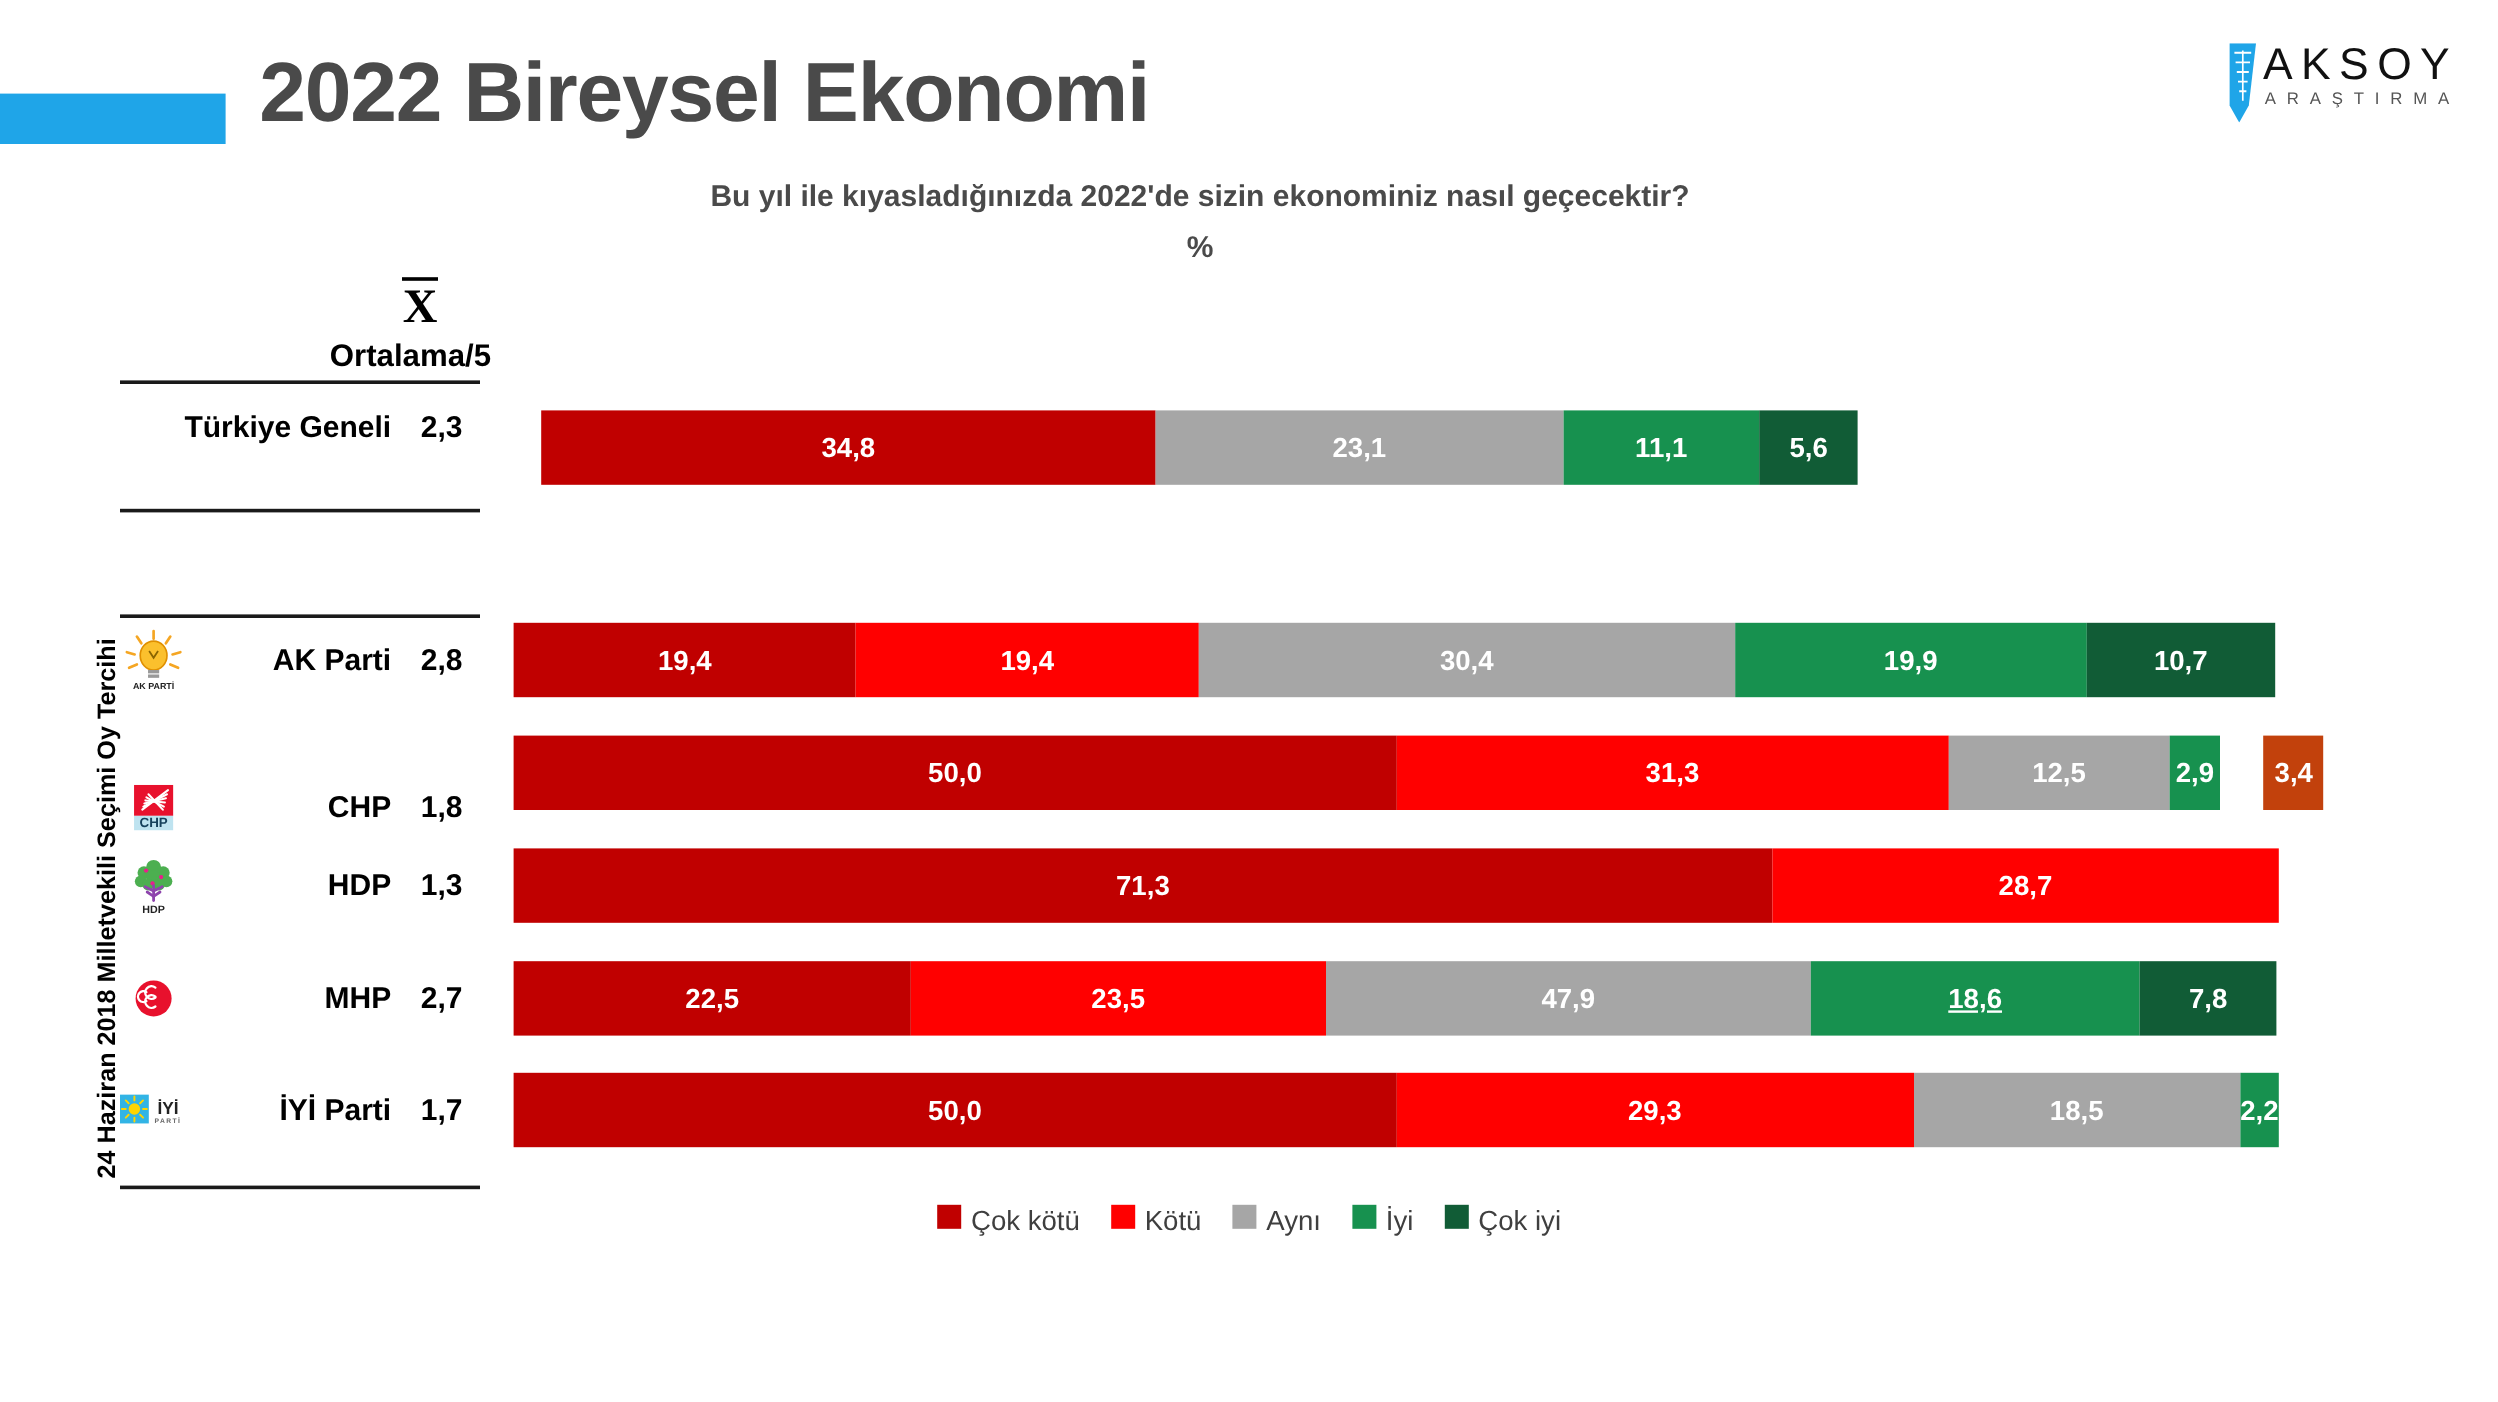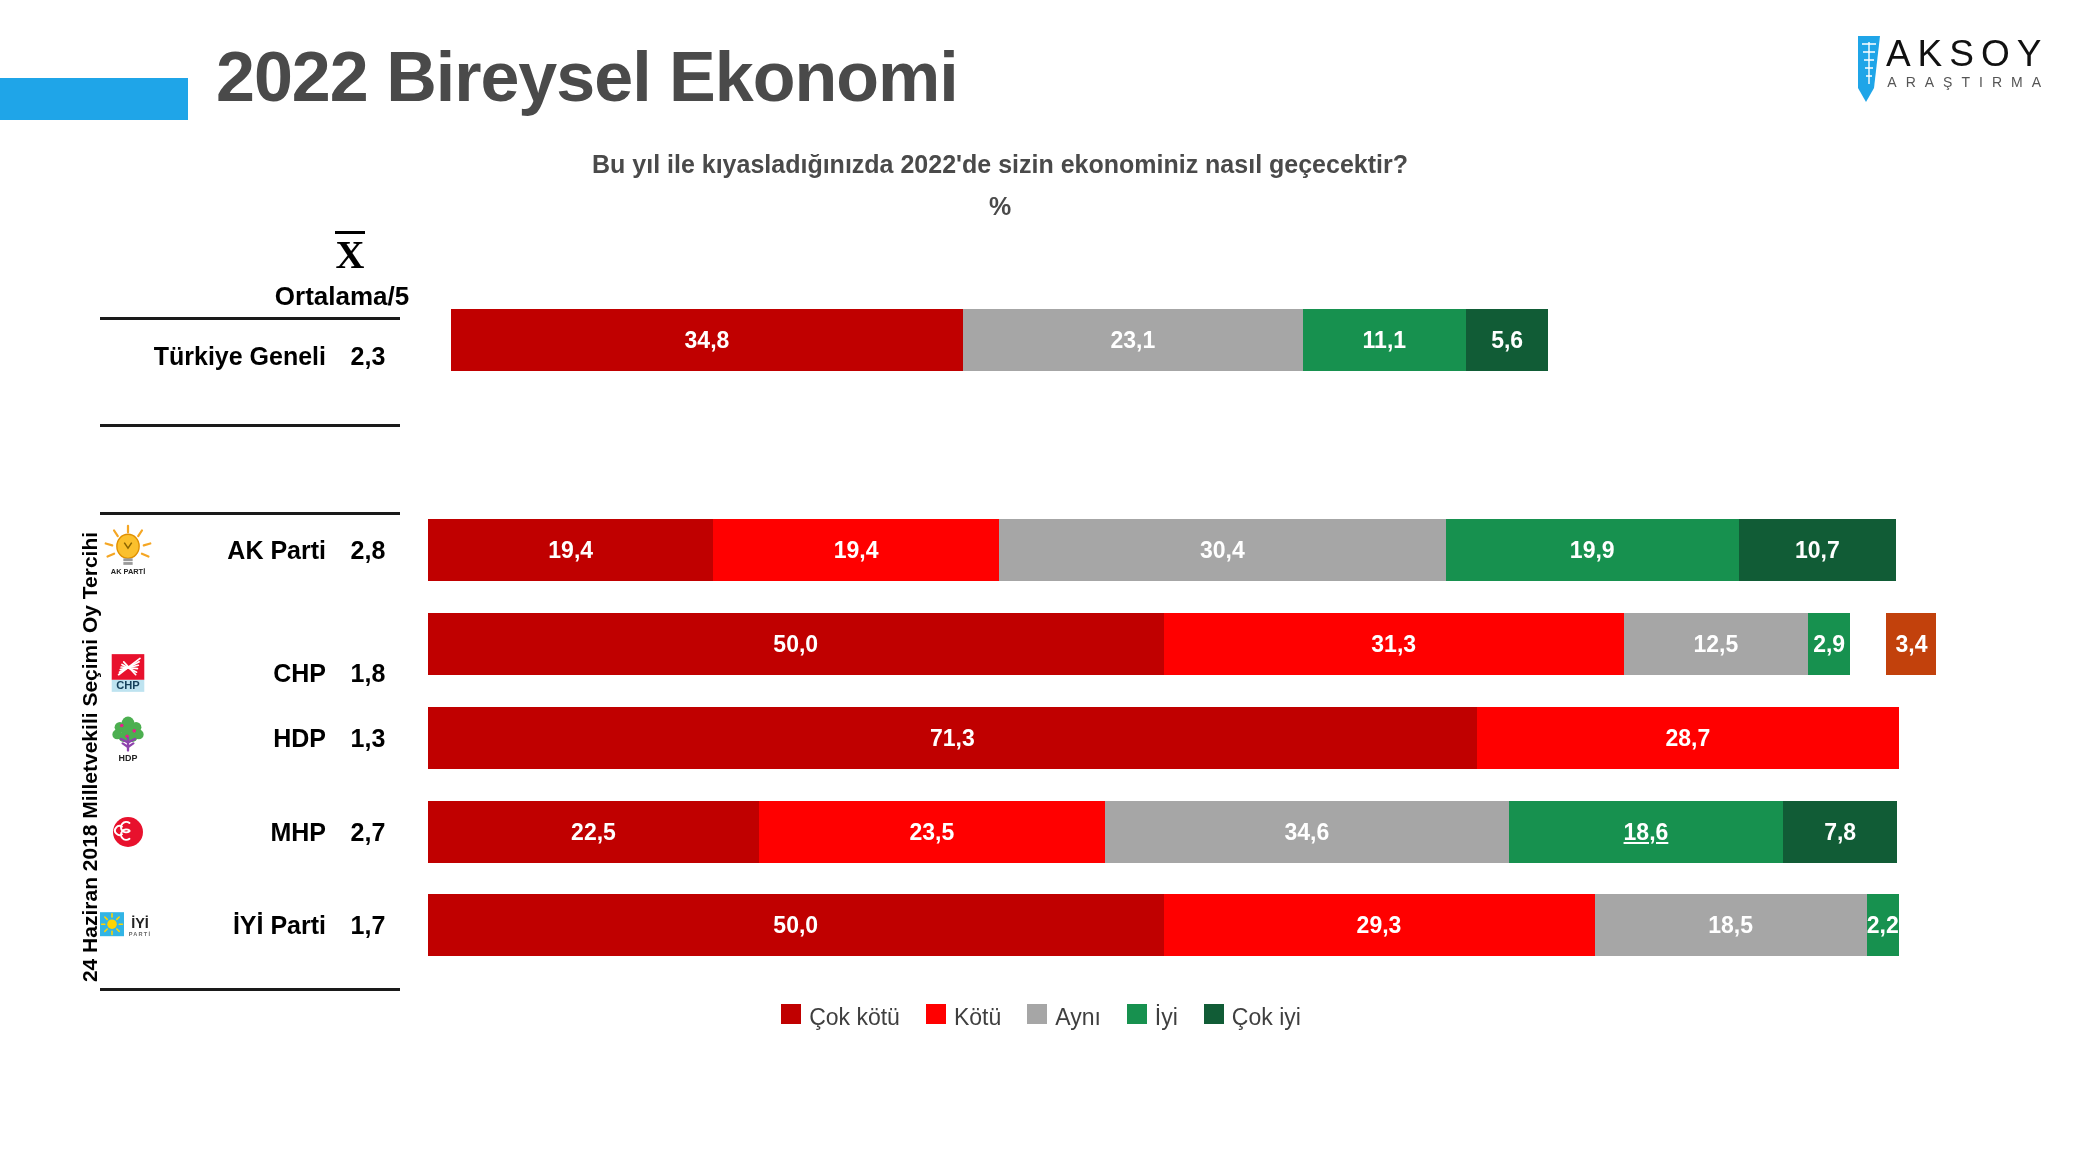--- a/index.html
+++ b/index.html
@@ -251,21 +251,21 @@
 <div class="rule r4"></div>
 
 <div class="vaxis">24 Haziran 2018 Milletvekili Seçimi Oy Tercihi</div>
 
 <div id="rows-host">
     <div class="row-label no-icon" style="top: 325px;">
       <span class="row-icon"></span>
       <span class="row-name">Türkiye Geneli</span>
       <span class="row-mean">2,3</span>
     </div>
-    <div class="bar" style="top: 309px; padding-left: 23px;">
+    <div class="bar" style="top: 342px; padding-left: 23px;">
       <div class="seg" style="flex: 0 0 34.8%; background: rgb(192, 0, 0);">34,8</div>
       <div class="seg" style="flex: 0 0 23.1%; background: rgb(166, 166, 166);">23,1</div>
       <div class="seg" style="flex: 0 0 11.1%; background: rgb(23, 145, 79);">11,1</div>
       <div class="seg" style="flex: 0 0 5.6%; background: rgb(17, 92, 54);">5,6</div>
     </div>
     <div class="row-label" style="top: 519px;">
       <span class="row-icon">
         <svg viewBox="0 0 56 56" width="52" height="52">
         <g stroke="#F5A623" stroke-width="2.4" stroke-linecap="round">
           <line x1="28" y1="2" x2="28" y2="9"></line>
@@ -362,21 +362,21 @@
           <path d="M20 21 a6 6 0 1 0 0 10"></path>
         </g>
       </svg>
       </span>
       <span class="row-name">MHP</span>
       <span class="row-mean">2,7</span>
     </div>
     <div class="bar" style="top: 801px;">
       <div class="seg" style="flex: 0 0 22.5%; background: rgb(192, 0, 0);">22,5</div>
       <div class="seg" style="flex: 0 0 23.5%; background: rgb(255, 0, 0);">23,5</div>
-      <div class="seg" style="flex: 0 0 27.5%; background: rgb(166, 166, 166);">34,6</div>
+      <div class="seg" style="flex: 0 0 27.5%; background: rgb(166, 166, 166);">47,9</div>
       <div class="seg" style="flex: 0 0 18.6%; background: rgb(23, 145, 79); text-decoration: underline;">18,6</div>
       <div class="seg" style="flex: 0 0 7.8%; background: rgb(17, 92, 54);">7,8</div>
     </div>
     <div class="row-label" style="top: 894px;">
       <span class="row-icon">
         <svg viewBox="0 0 70 40" width="64" height="40">
         <rect x="0" y="4" width="30" height="30" fill="#32B4E5"></rect>
         <circle cx="15" cy="19" r="6" fill="#FFD400"></circle>
         <g stroke="#FFD400" stroke-width="2" stroke-linecap="round">
           <line x1="15" y1="6" x2="15" y2="10"></line>

